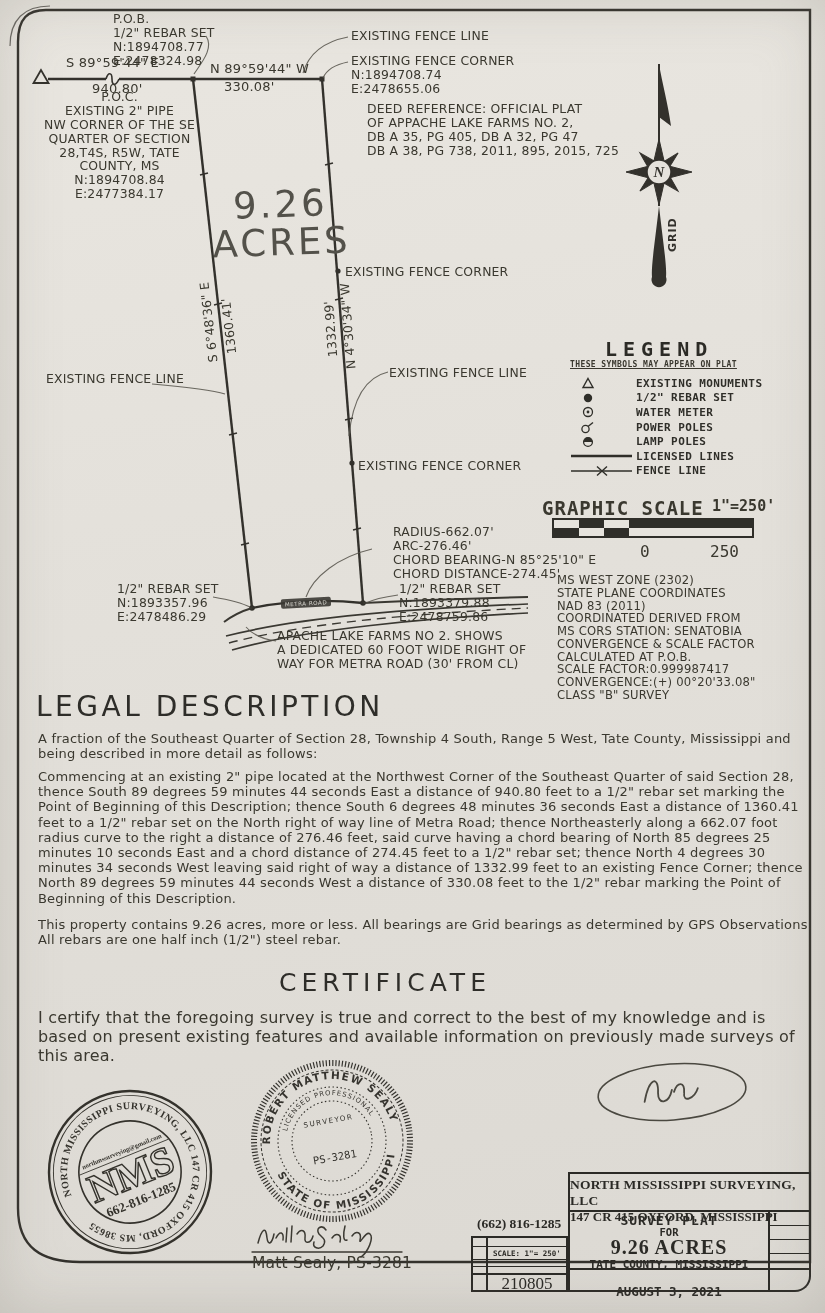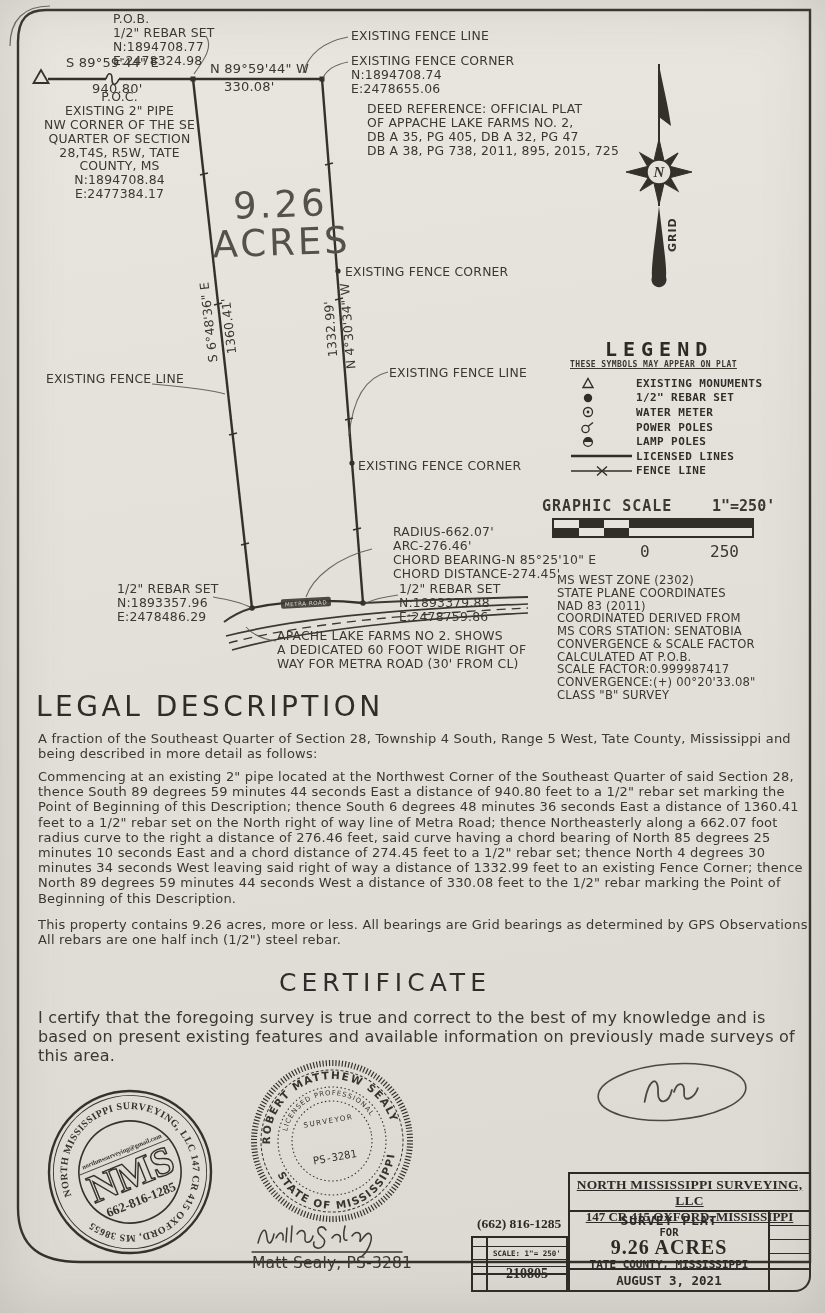--- a/index.html
+++ b/index.html
@@ -266,21 +266,21 @@
       <span class="legend-icon">
           <svg width="64" height="12" style="position:static;">
             <line x1="1" y1="6" x2="62" y2="6" stroke="#2f2e29" stroke-width="1.3"></line>
             <path d="M27,1.5 L37,10.5 M27,10.5 L37,1.5" stroke="#2f2e29" stroke-width="1.4"></path>
           </svg>
         </span>
       <span class="legend-label">FENCE LINE</span>
     </div>
   </div>
 
-  <div class="lbl mono" style="left:542px;top:497px;font-size:15px;font-weight:700;letter-spacing:1px;">GRAPHIC SCALE</div>
+  <div class="lbl mono" style="left:542px;top:497px;font-size:19px;font-weight:700;letter-spacing:1px;">GRAPHIC SCALE</div>
   <div class="lbl mono" style="left:712px;top:497px;font-size:15px;font-weight:700;">1"=250'</div>
   <div class="scalebar">
     <div class="sb-row">
       <div class="sb-c pap" style="width:25px;"></div>
         <div class="sb-c ink" style="width:25px;"></div>
       <div class="sb-c pap" style="width:25px;"></div>
         <div class="sb-c ink" style="width:25px;"></div>
       <div class="sb-c ink" style="flex:1;"></div>
     </div>
     <div class="sb-row">
@@ -317,35 +317,35 @@
 
   <div class="tb">
     <div class="tb-abs serif" style="left:12px;top:44px;font-size:13.5px;font-weight:700;">(662) 816-1285</div>
     <div class="tb-abs" style="left:6px;top:64px;width:97px;height:56px;border:2px solid #2b2a26;">
       <div style="position:absolute;left:0;top:0;bottom:0;width:15px;border-right:2px solid #2b2a26;"></div>
       <div style="position:absolute;left:0;right:0;top:8px;border-top:1.5px solid #2b2a26;"></div>
       <div class="mono" style="position:absolute;left:20px;top:10.5px;font-size:7.5px;font-weight:700;">SCALE: 1"= 250'</div>
       <div style="position:absolute;left:0;right:0;top:21px;border-top:1.5px solid #2b2a26;"></div>
       <div style="position:absolute;left:0;right:0;top:28px;border-top:1.5px solid #2b2a26;"></div>
       <div style="position:absolute;left:0;right:0;top:35px;border-top:2px solid #2b2a26;"></div>
-      <div class="serif" style="position:absolute;left:15px;right:0;top:28px;text-align:center;font-size:14px;font-weight:700;">210805</div>
-    </div>
-    <div class="tb-abs" style="left:103px;top:0px;width:243px;height:40px;border:2.5px solid #2b2a26;text-align:center;text-decoration:underline;">
+      <div class="serif" style="position:absolute;left:15px;right:0;top:36px;text-align:center;font-size:17px;font-weight:400;">210805</div>
+    </div>
+    <div class="tb-abs" style="left:103px;top:0px;width:243px;height:40px;border:2.5px solid #2b2a26;text-align:left;">
       <div class="serif" style="font-size:13.5px;font-weight:700;margin-top:3px;letter-spacing:0.2px;">NORTH MISSISSIPPI SURVEYING, LLC</div>
       <div class="serif" style="font-size:13px;font-weight:700;">147 CR 415  OXFORD, MISSISSIPPI</div>
     </div>
     <div class="tb-abs" style="left:103px;top:40px;width:202px;height:58px;border-left:2.5px solid #2b2a26;border-right:2px solid #2b2a26;border-bottom:2px solid #2b2a26;text-align:center;">
       <div class="mono" style="font-size:13px;font-weight:700;margin-top:1px;letter-spacing:1px;">SURVEY PLAT</div>
       <div class="mono" style="font-size:10.5px;font-weight:700;line-height:0.9;">FOR</div>
       <div class="serif" style="font-size:20px;font-weight:700;line-height:1.05;letter-spacing:1px;">9.26 ACRES</div>
       <div class="mono" style="font-size:11px;font-weight:700;">TATE COUNTY, MISSISSIPPI</div>
     </div>
     <div class="tb-abs" style="left:305px;top:40px;width:41px;height:58px;border-right:2.5px solid #2b2a26;border-bottom:2px solid #2b2a26;">
       <div style="height:14px;border-bottom:1.5px solid #2b2a26;"></div>
       <div style="height:14px;border-bottom:1.5px solid #2b2a26;"></div>
       <div style="height:14px;border-bottom:1.5px solid #2b2a26;"></div>
     </div>
-    <div class="tb-abs mono" style="left:103px;top:98px;width:202px;height:22px;border-left:2.5px solid #2b2a26;border-right:2px solid #2b2a26;border-bottom:2.5px solid #2b2a26;text-align:center;font-size:12.5px;font-weight:700;padding-top:3px;">AUGUST 3, 2021</div>
+    <div class="tb-abs mono" style="left:103px;top:98px;width:202px;height:22px;border-left:2.5px solid #2b2a26;border-right:2px solid #2b2a26;border-bottom:2.5px solid #2b2a26;text-align:center;font-size:12.5px;font-weight:700;padding-top:14px;">AUGUST 3, 2021</div>
     <div class="tb-abs" style="left:305px;top:98px;width:41px;height:22px;border-right:2.5px solid #2b2a26;border-bottom:2.5px solid #2b2a26;border-bottom-right-radius:16px;"></div>
   </div>
 
 
 </div>
 
 </body></html>

